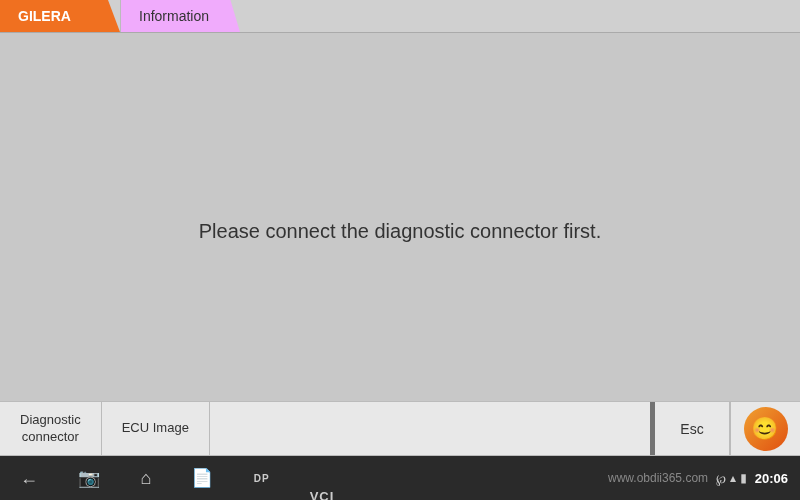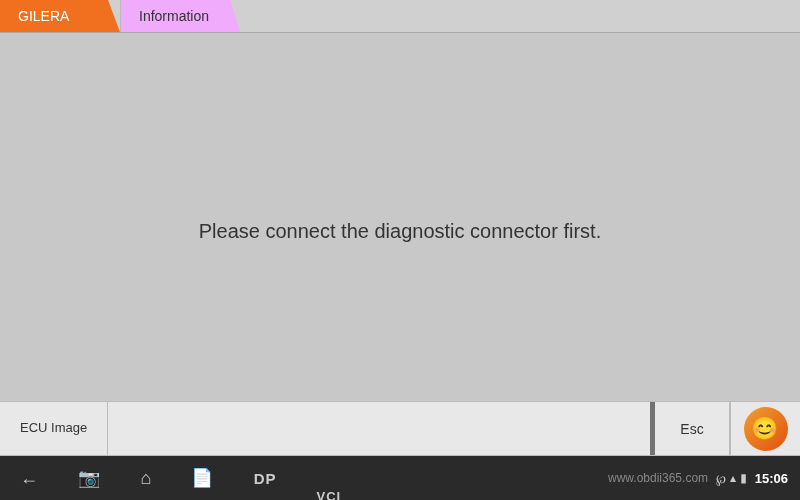--- a/index.html
+++ b/index.html
@@ -17,21 +17,21 @@
       display: flex;
       align-items: stretch;
       height: 33px;
       background: #d0d0d0;
       border-bottom: 1px solid #aaa;
     }
 
     .tab-brand {
       background: #f07020;
       color: #fff;
-      font-weight: normal;
+      font-weight: bold;
       font-size: 14px;
       padding: 0 18px;
       display: flex;
       align-items: center;
       clip-path: polygon(0 0, 90% 0, 100% 100%, 0 100%);
       min-width: 120px;
     }
 
     .tab-info {
       background: #f0abfc;
@@ -175,21 +175,21 @@
       font-weight: bold;
     }
 
     .brand-text-footer {
       color: #888;
       font-size: 12px;
     }
 
     .dp-text {
       color: #ccc;
-      font-size: 15px;
+      font-size: 10px;
       font-weight: bold;
       letter-spacing: 1px;
     }
 
     .vci-text {
       color: #ccc;
       font-size: 13px;
       font-weight: bold;
       letter-spacing: 1px;
       margin-top: 36px;
@@ -205,20 +205,23 @@
   <div class="tab-info">
     <span>Information</span>
   </div>
 </div>
 
 <div class="main-content">
   <span class="message-text">Please connect the diagnostic connector first.</span>
 </div>
 
 <div class="bottom-bar">
+  <div class="bottom-btn">
+    <span>Diagnostic<br>connector</span>
+  </div>
   <div class="bottom-btn">
     <span>ECU Image</span>
   </div>
   <div class="bottom-spacer"></div>
   <div class="esc-btn">
     <span>Esc</span>
   </div>
   <div class="logo-area">
     <div class="logo-circle">
       <span>😊</span>
@@ -245,15 +248,15 @@
   <div class="status-area">
     <span class="brand-text-footer">www.obdii365.com</span>
     <div class="status-icons">
 
       <span style="color:#ccc; font-size:12px;">℘</span>
 
       <span style="color:#ccc; font-size:12px;">▴</span>
 
       <span style="color:#ccc; font-size:12px;">▮</span>
     </div>
-    <span class="time-text">15:06</span>
+    <span class="time-text">20:06</span>
   </div>
 </div>
 
 </body></html>

